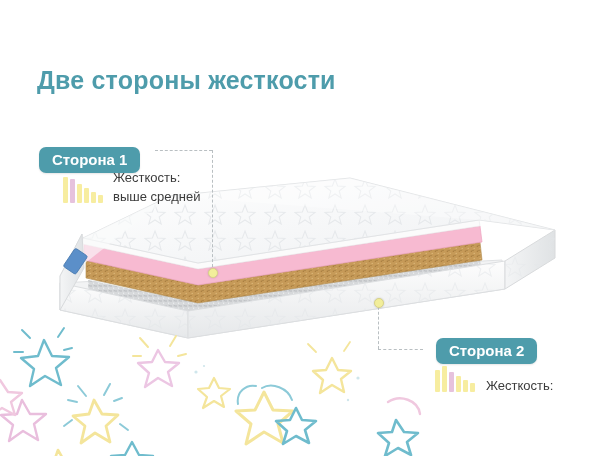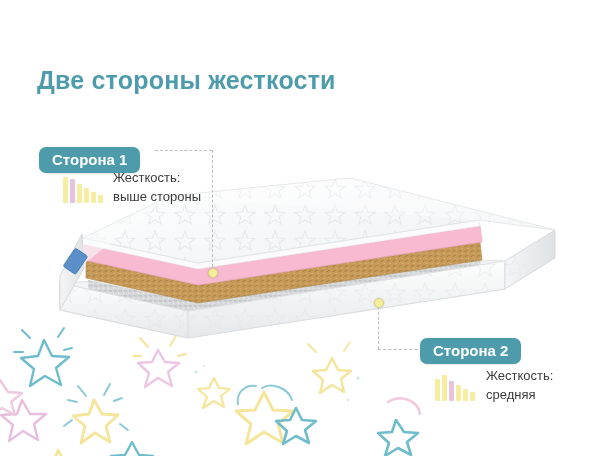--- a/index.html
+++ b/index.html
@@ -22,21 +22,21 @@
   .badge{
     position:absolute;
     background:#4e9cab;color:#ffffff;
     border-radius:7px;
     font-size:15px;font-weight:bold;
     padding:4px 13px 5px 13px;
     white-space:nowrap;
     box-shadow:0 1px 2px rgba(0,0,0,.10);
   }
   #badge1{left:39px;top:147px;}
-  #badge2{left:420px;top:338px;}
+  #badge2{left:436px;top:338px;}
 
   
   .hard-block{position:absolute;display:flex;align-items:flex-end;padding-left:23px;}
   #hard1{left:40px;top:168px;}
   #hard2{left:412px;top:366px;}
   .bars{display:flex;align-items:flex-end;height:26px;gap:2px;}
   .bars i{display:block;width:5px;border-radius:1px;}
   .hard-text{
     margin-left:10px;margin-bottom:-3px;
     font-size:13px;line-height:19px;color:#3c3c3c;white-space:nowrap;
@@ -283,33 +283,32 @@
     <div class="bars">
       <i style="height:26px;background:#f7eda0;"></i>
       <i style="height:24px;background:#e6c2dd;"></i>
       <i style="height:19px;background:#f7eda0;"></i>
       <i style="height:15px;background:#f7eda0;"></i>
       <i style="height:11px;background:#f7eda0;"></i>
       <i style="height:8px;background:#f7eda0;"></i>
     </div>
     <div class="hard-text">
       <div>Жесткость:</div>
-      <div>выше стороны</div>
+      <div>выше средней</div>
     </div>
   </div>
 
   <div class="badge" id="badge2">Сторона 2</div>
   <div class="hard-block" id="hard2">
     <div class="bars">
       <i style="height:22px;background:#f7eda0;"></i>
       <i style="height:26px;background:#f7eda0;"></i>
       <i style="height:20px;background:#e6c2dd;"></i>
       <i style="height:16px;background:#f7eda0;"></i>
       <i style="height:12px;background:#f7eda0;"></i>
       <i style="height:9px;background:#f7eda0;"></i>
     </div>
     <div class="hard-text">
       <div>Жесткость:</div>
-      <div>средняя</div>
     </div>
   </div>
 
 </div>
 
 </body></html>

